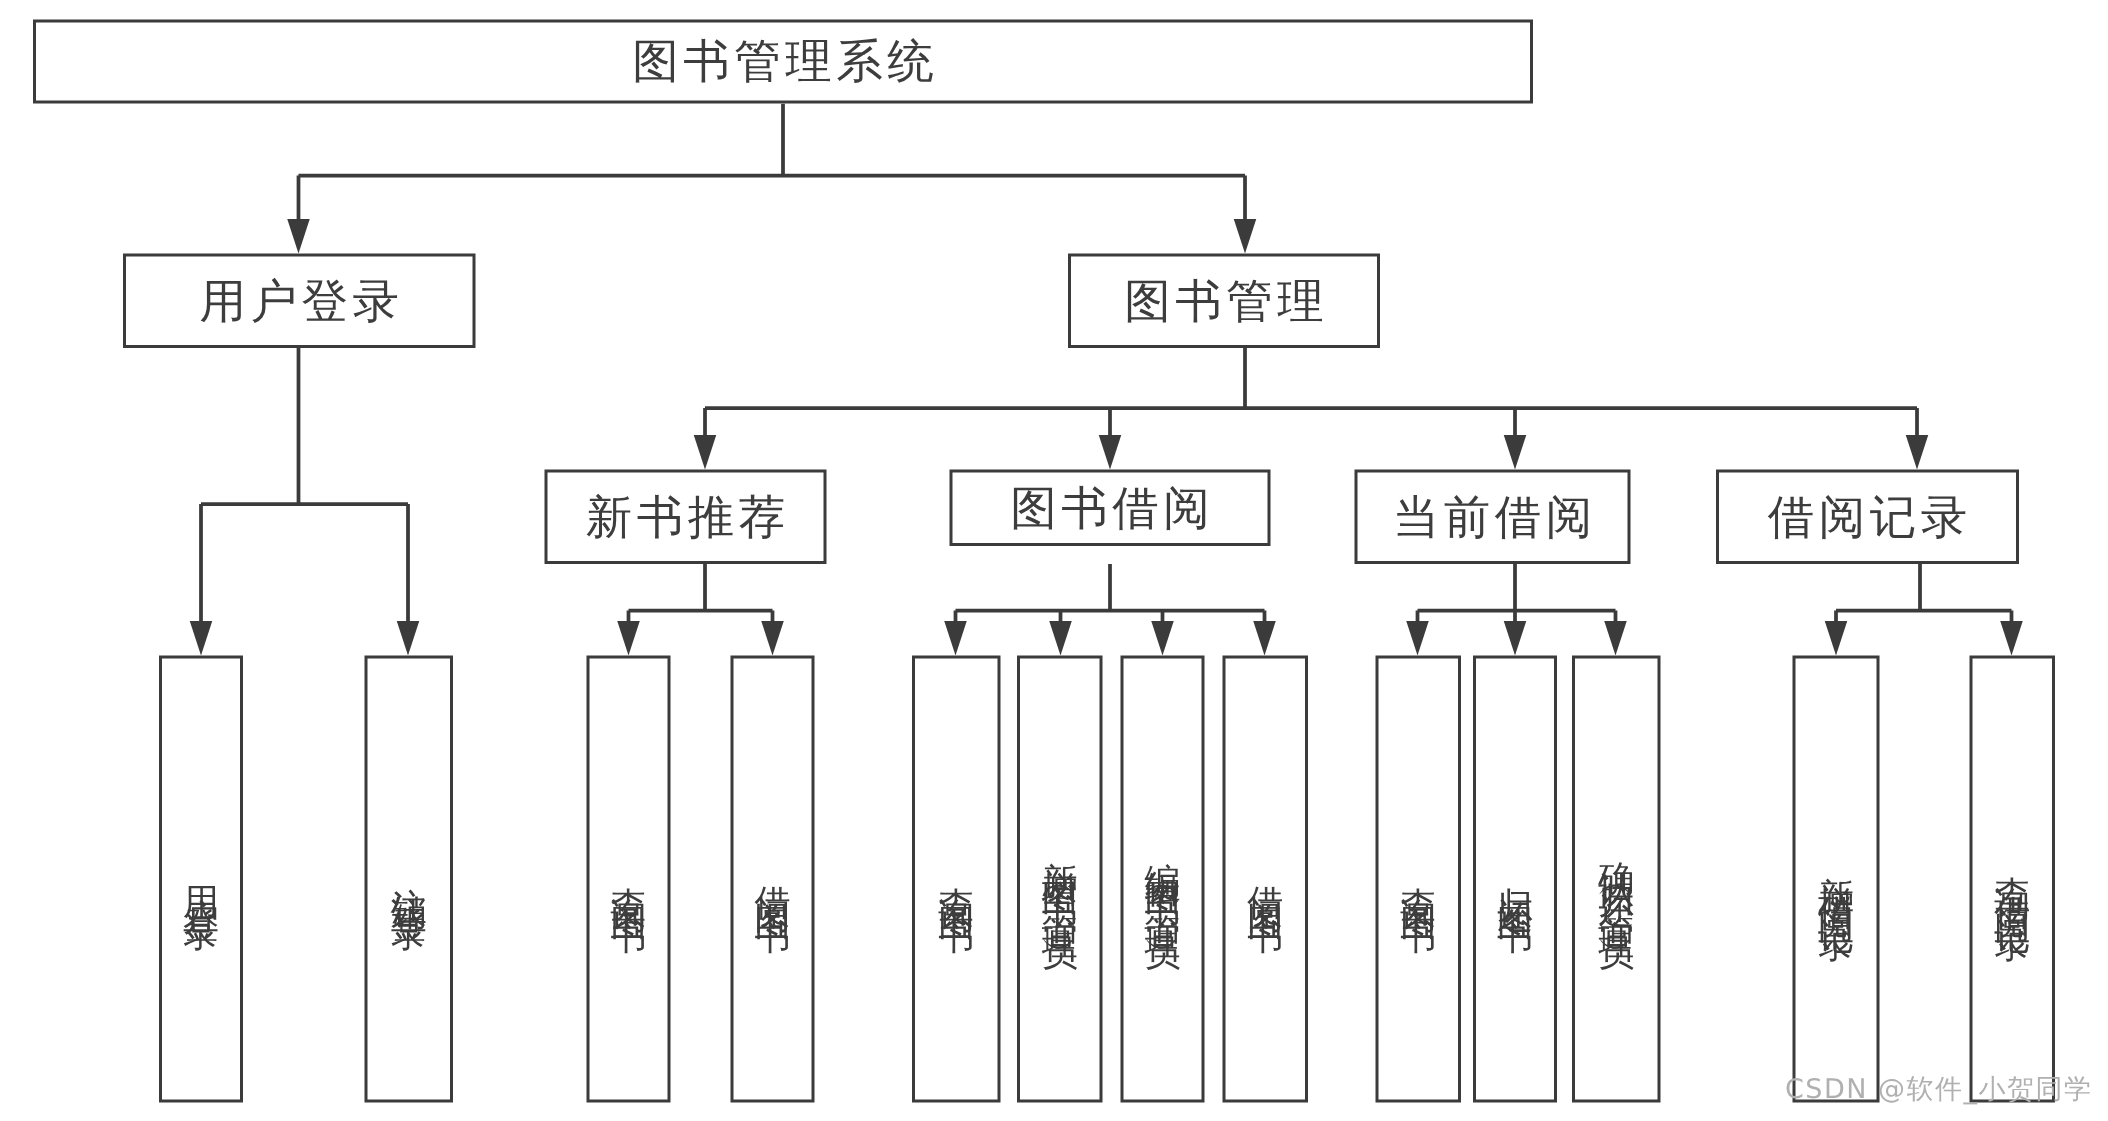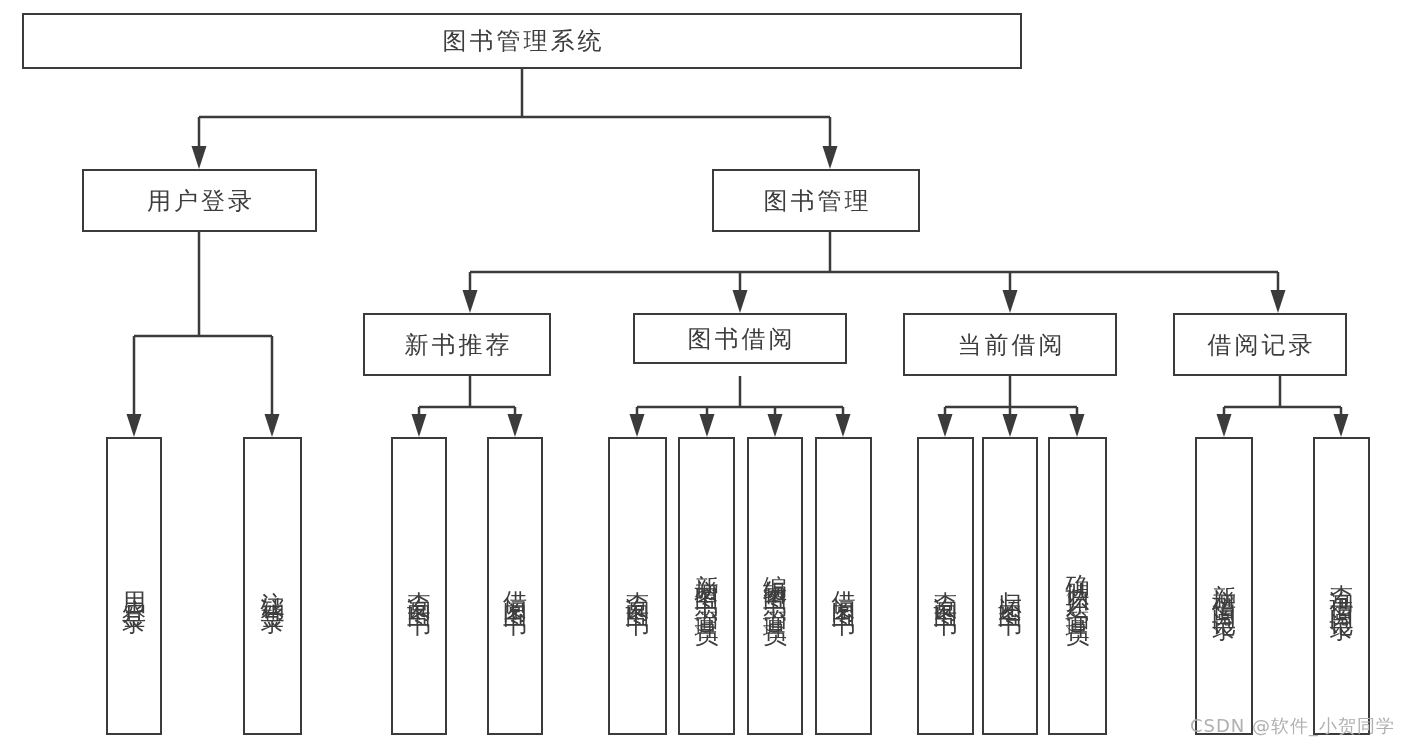--- a/index.html
+++ b/index.html
@@ -11,21 +11,21 @@
   }
   .wires { position:absolute; left:0; top:0; }
   .wires path { fill:none; stroke:var(--line,#3b3b3b); stroke-width:2.5; }
   .wires polygon { fill:var(--line,#3b3b3b); }
   .box {
     position:absolute; box-sizing:border-box;
     border:2.5px solid var(--line,#3b3b3b); background:#ffffff;
     display:flex; align-items:center; justify-content:center;
     color:var(--text,#3d3d3d);
   }
-  .box.h span { font-size:24px; letter-spacing:3px; text-indent:3px; white-space:nowrap; }
+  .box.h span { font-size:31px; letter-spacing:3px; text-indent:3px; white-space:nowrap; }
   .box.v span { writing-mode:vertical-rl; font-size:24px; line-height:1; letter-spacing:7px; }
   .watermark {
     position:absolute; left:1190px; top:714px;
     font-size:18px; letter-spacing:1px; white-space:nowrap;
     color:var(--watermark,#b0b0b0);
   }
 </style>
 </head>
 <body>
 
@@ -75,24 +75,24 @@
   <div class="box h" style="left:712px;top:169px;width:208px;height:63px">
     <span>图书管理</span>
   </div>
 
   <div class="box h" style="left:363px;top:313px;width:188px;height:63px">
     <span>新书推荐</span>
   </div>
   <div class="box h" style="left:633px;top:313px;width:214px;height:51px">
     <span>图书借阅</span>
   </div>
-  <div class="box h" style="left:903px;top:313px;width:214px;height:63px">
+  <div class="box h" style="left:903px;top:313px;width:184px;height:63px">
     <span>当前借阅</span>
   </div>
-  <div class="box h" style="left:1173px;top:313px;width:174px;height:63px">
+  <div class="box h" style="left:1144px;top:313px;width:202px;height:63px">
     <span>借阅记录</span>
   </div>
 
   <div class="box v" style="left:106px;top:437px;width:56px;height:298px">
     <span>用户登录</span>
   </div>
   <div class="box v" style="left:243px;top:437px;width:59px;height:298px">
     <span>注销登录</span>
   </div>
 

